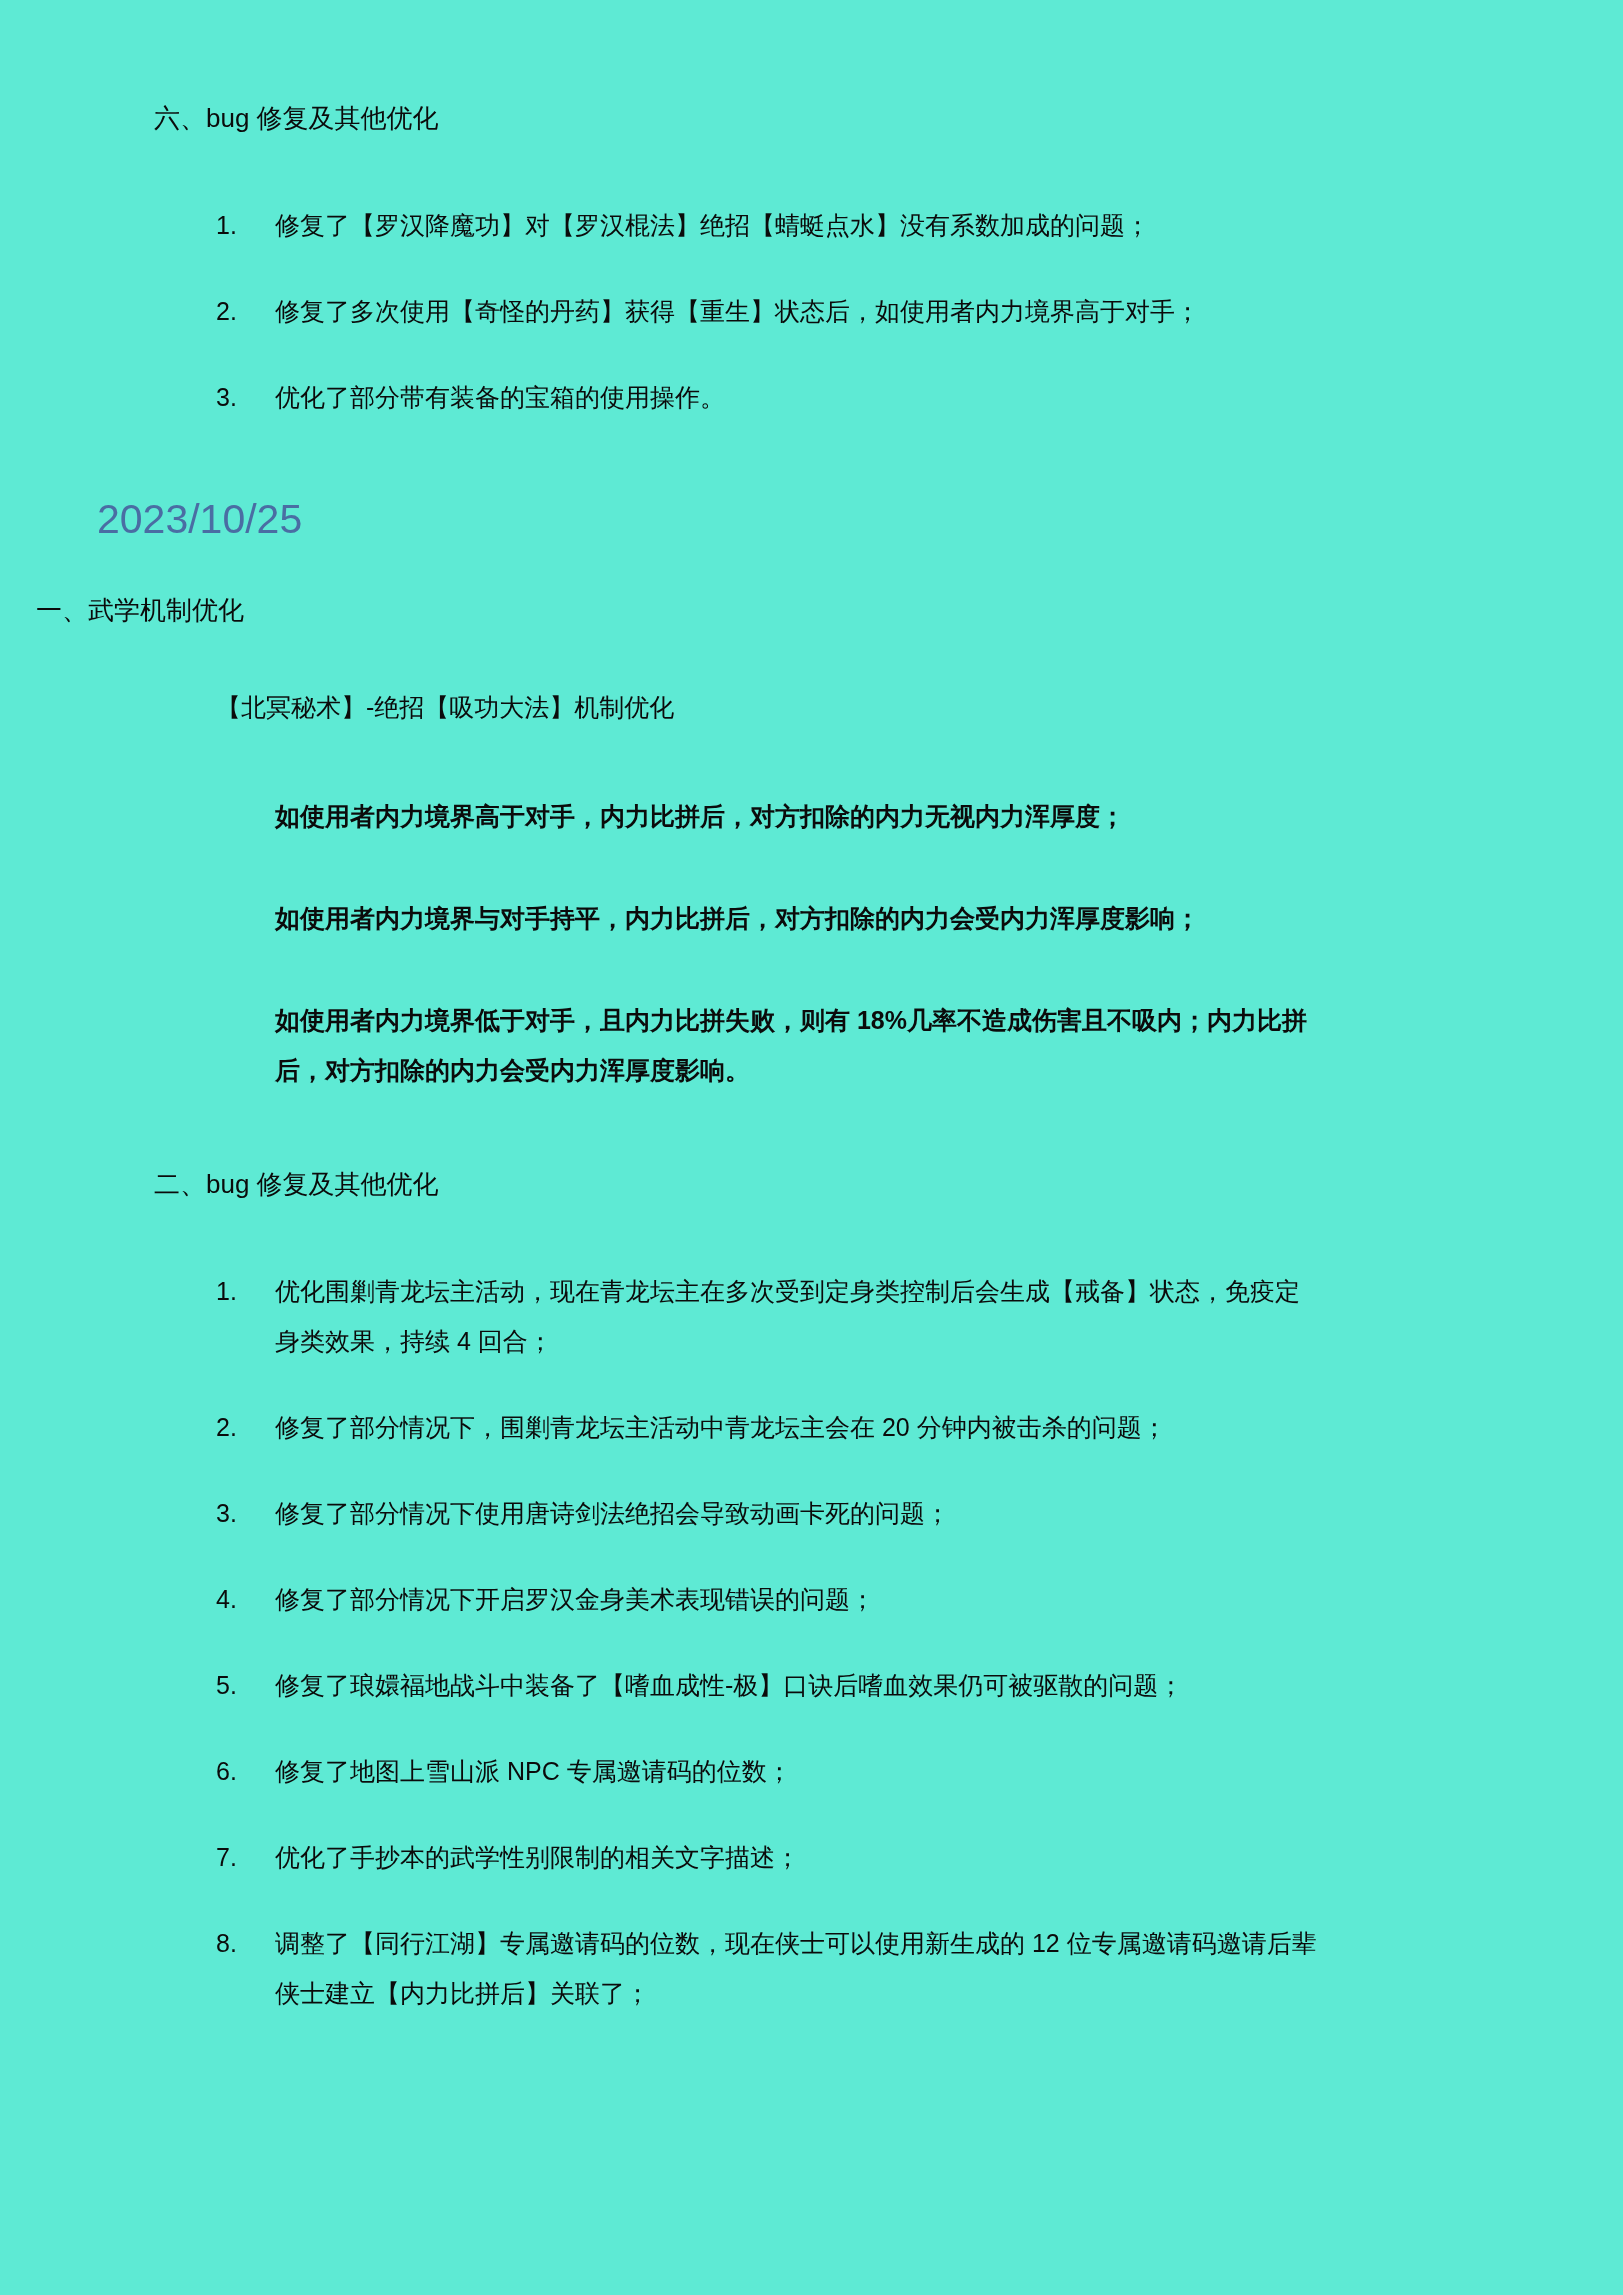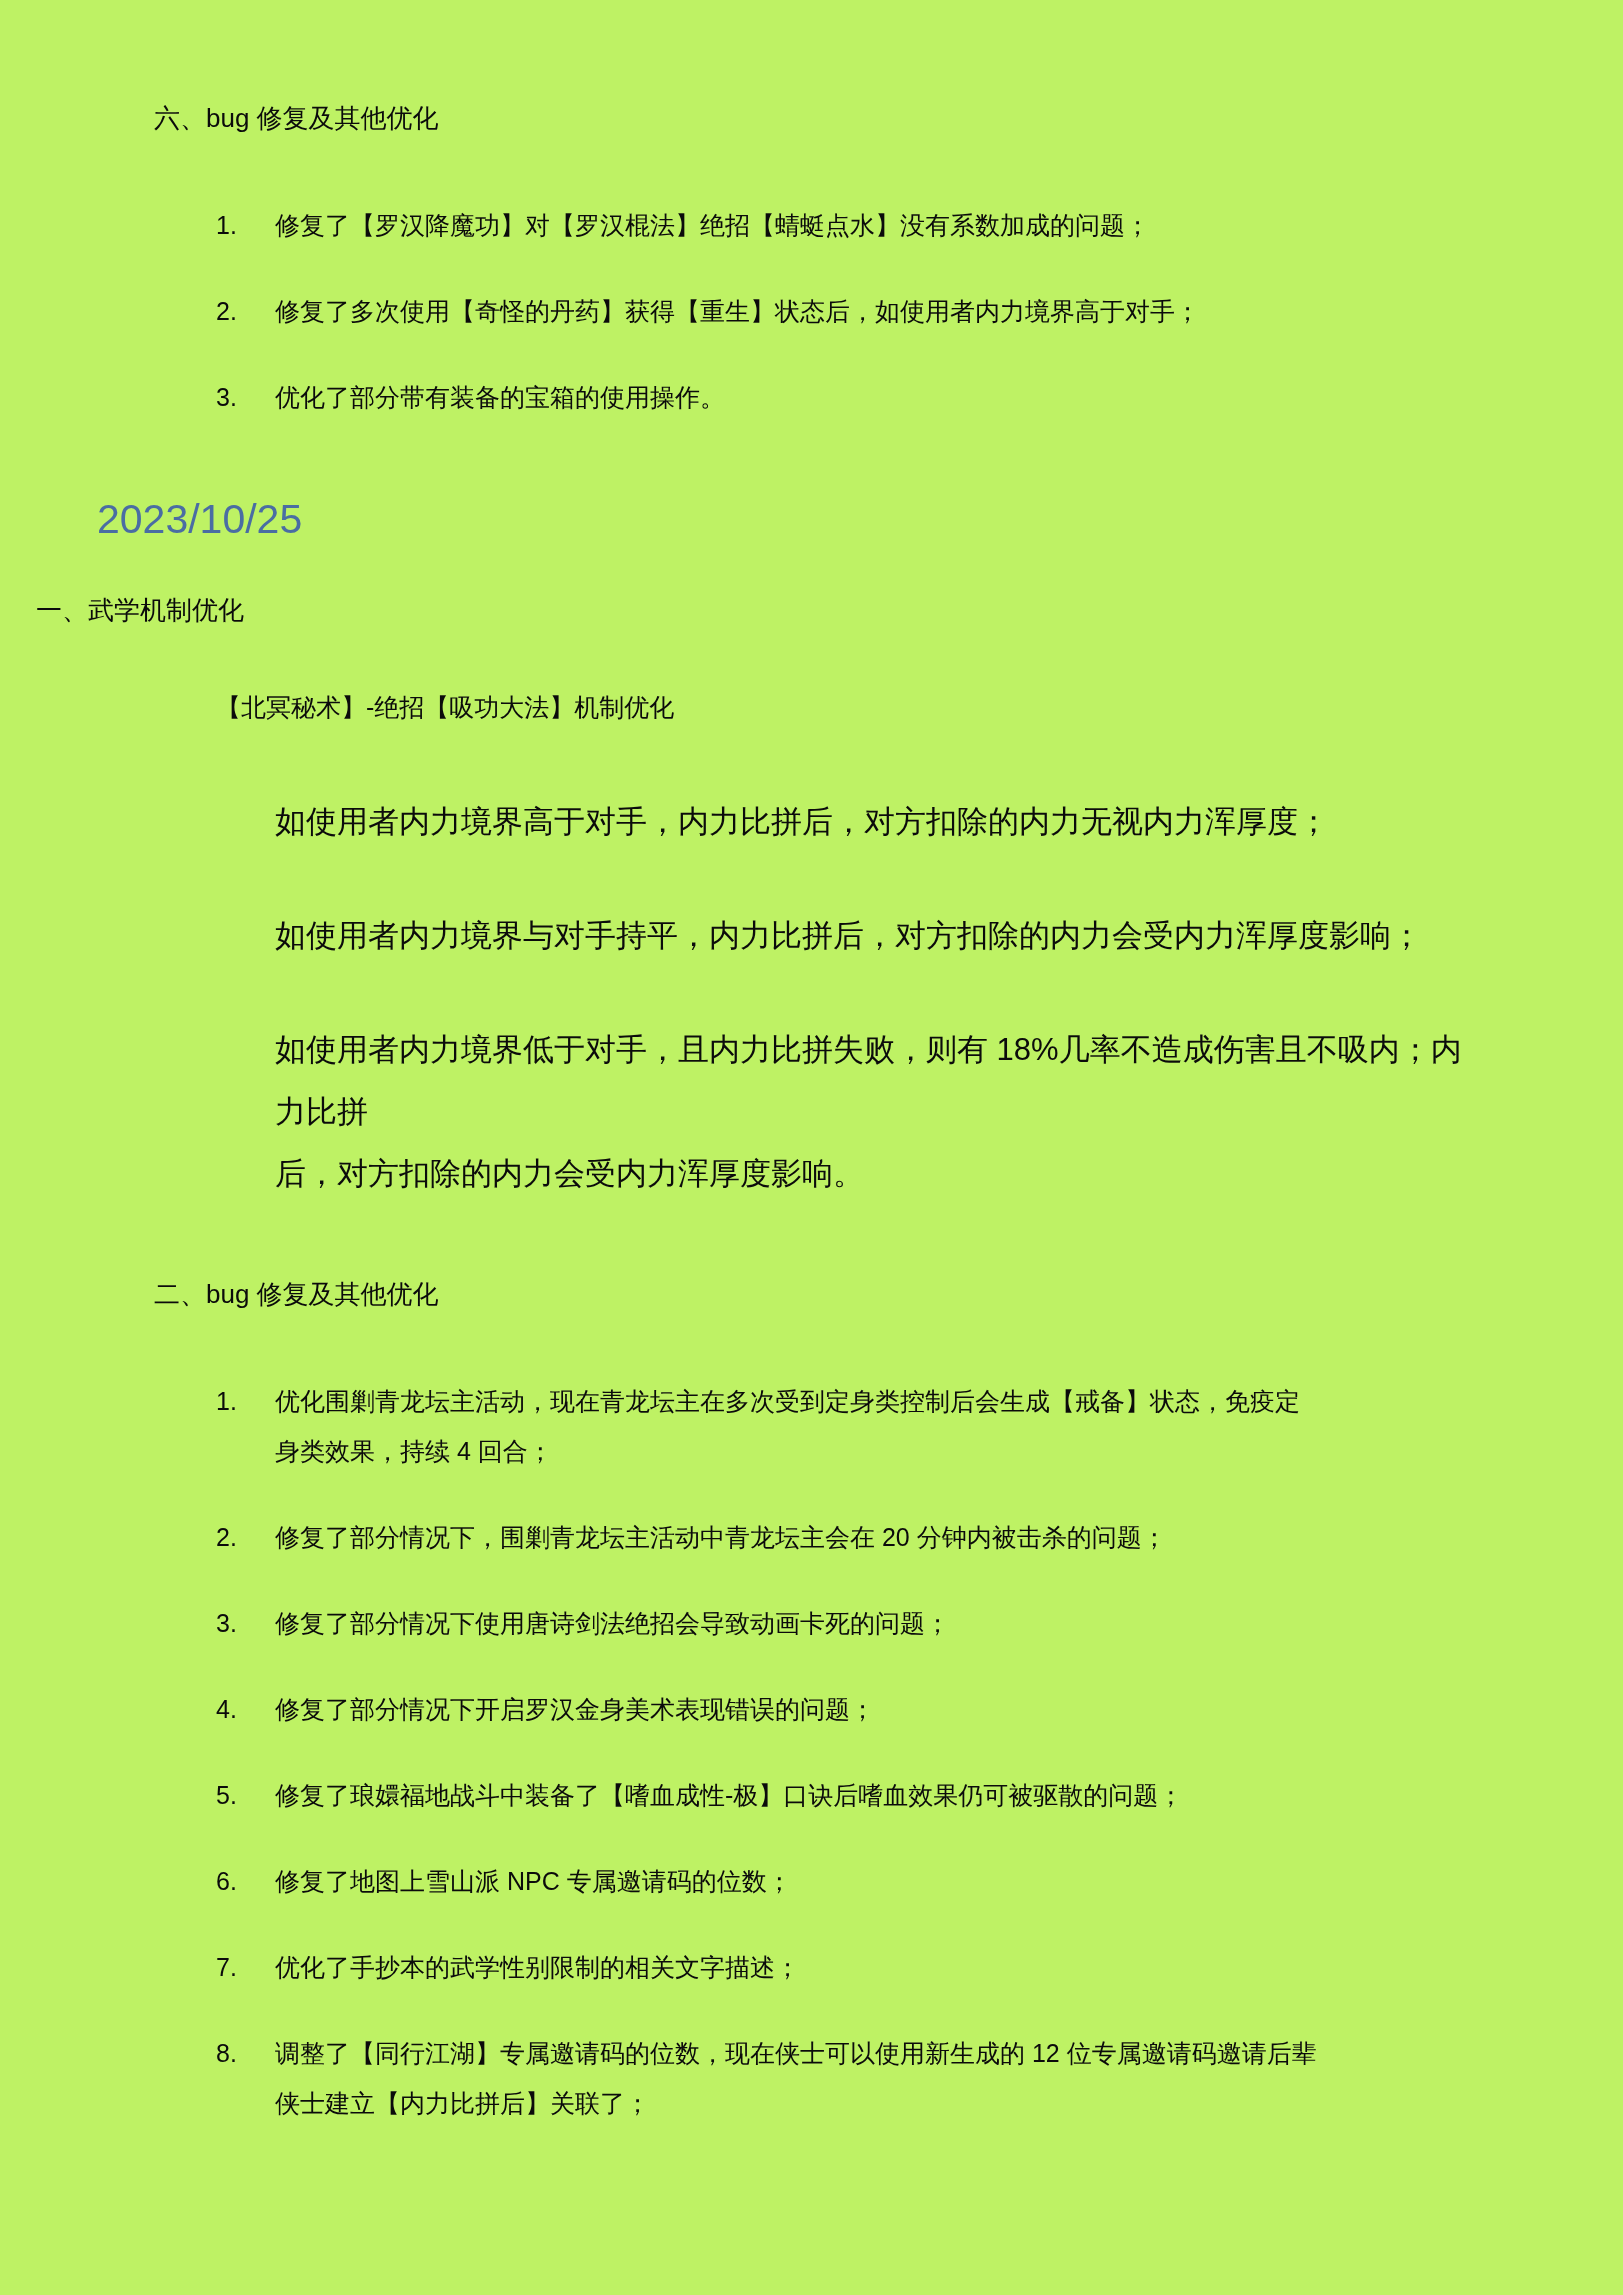--- a/index.html
+++ b/index.html
@@ -4,21 +4,21 @@
 <style>
   html, body {
     margin: 0;
     padding: 0;
     background: #ffffff;
   }
   .page {
     position: relative;
     width: 1623px;
     min-height: 2295px;
-    background: #bef264;
+    background: #5eead4;
     box-sizing: border-box;
     font-family: "Liberation Sans", "DejaVu Sans", sans-serif;
     color: #0b0b0b;
     padding: 79px 151px 131px 0;
     overflow: hidden;
   }
   .sec-heading {
     font-size: 26px;
     font-weight: 400;
     line-height: 1.5;
@@ -56,24 +56,25 @@
   .oitem .txt { flex: 1 1 auto; }
   .line { display: block; }
 
   .subpara {
     font-size: 25px;
     line-height: 2.0;
     margin: 52px 0 0 0;
     padding-left: 216px;
   }
   .bodypara {
-    font-size: 31px;
+    font-size: 25px;
     line-height: 2.0;
     margin: 52px 0 0 0;
     padding-left: 275px;
+    font-weight: bold;
   }
   .bodypara.first { margin-top: 59px; }
 </style>
 </head>
 <body>
 
 <div class="page">
 
   <h3 class="sec-heading heading-six">六、bug 修复及其他优化</h3>
 

